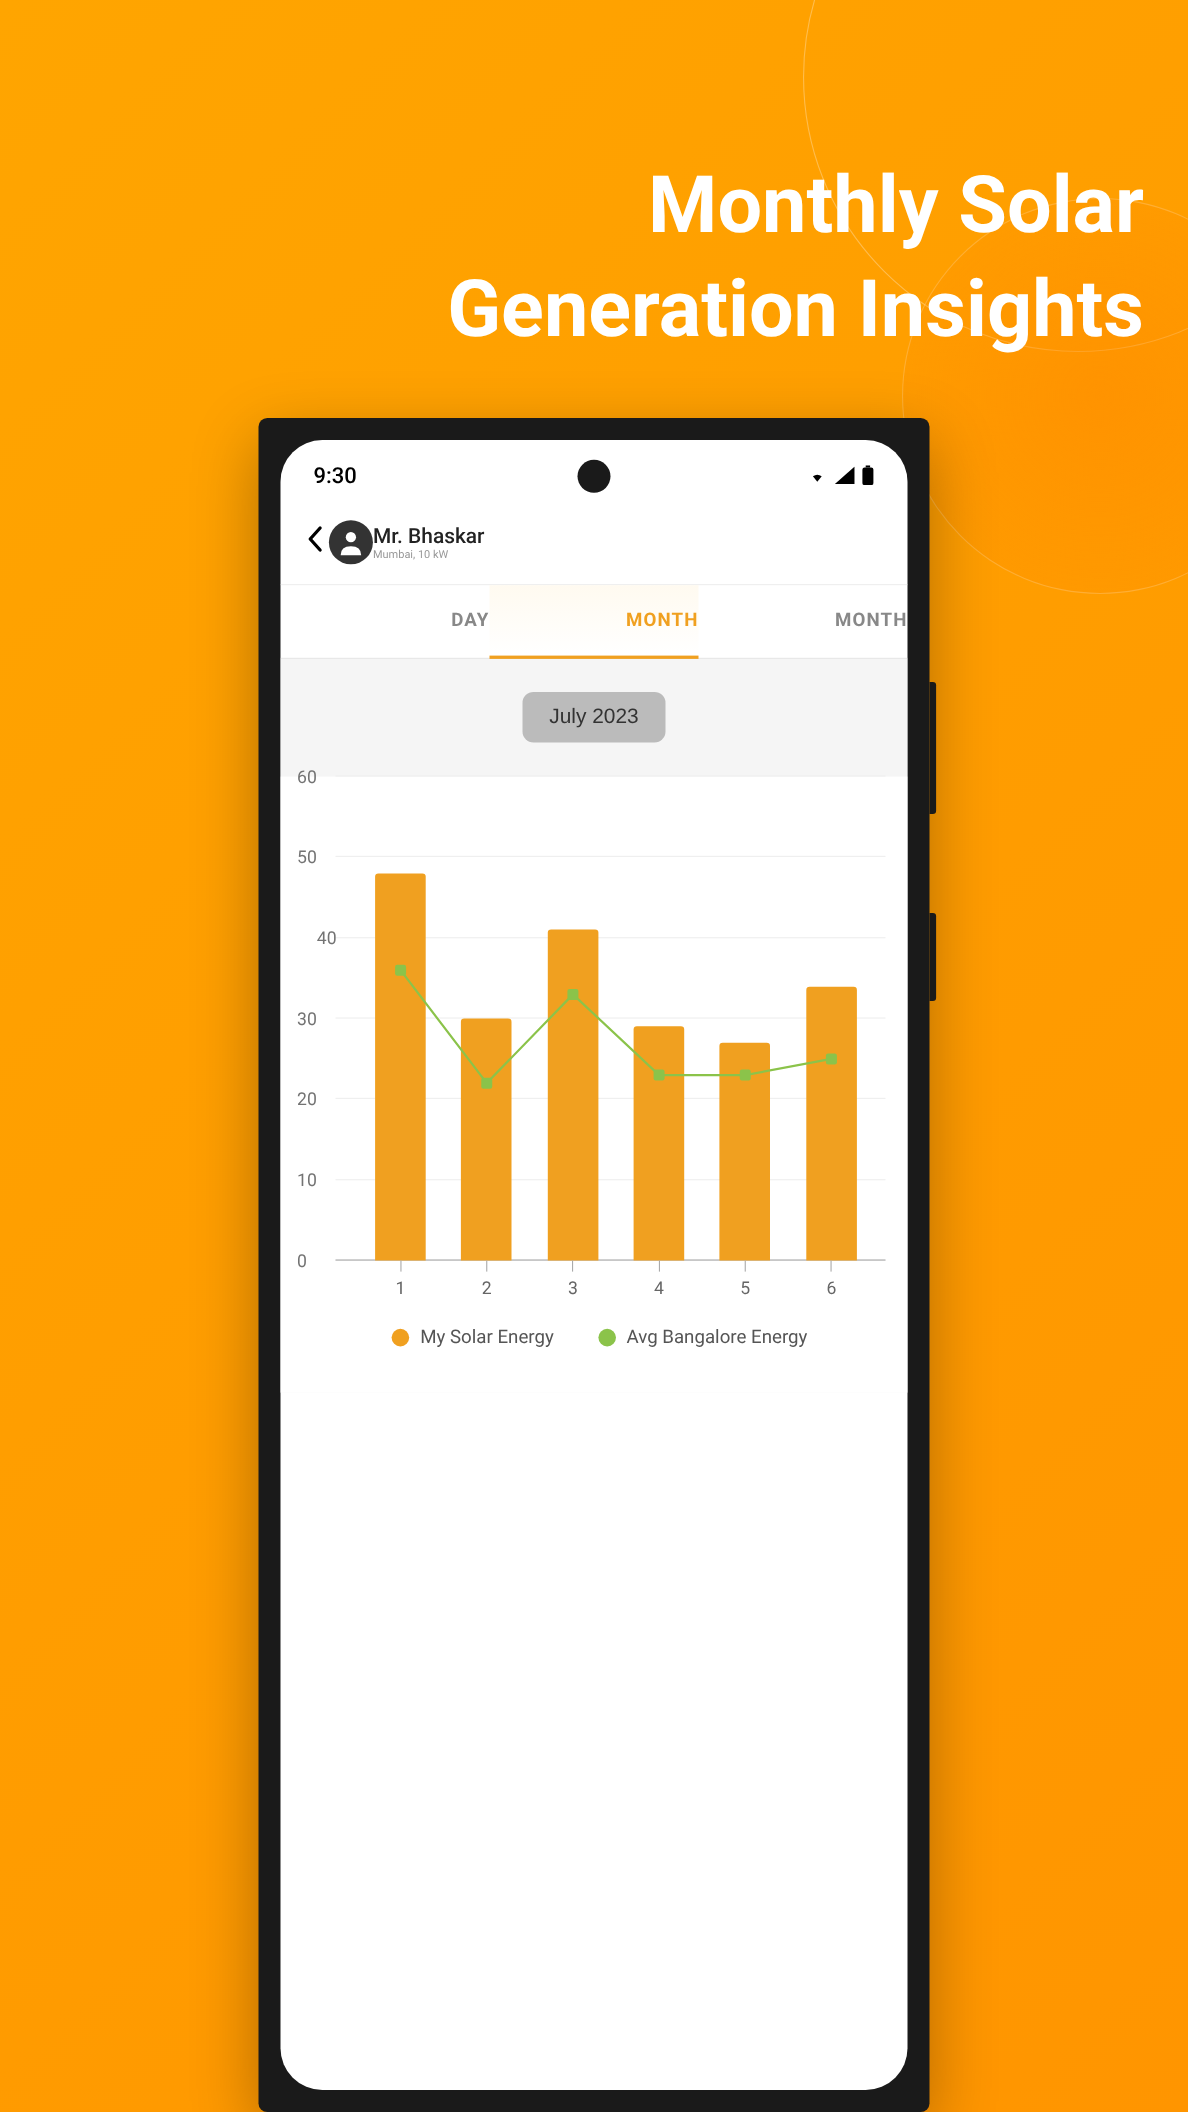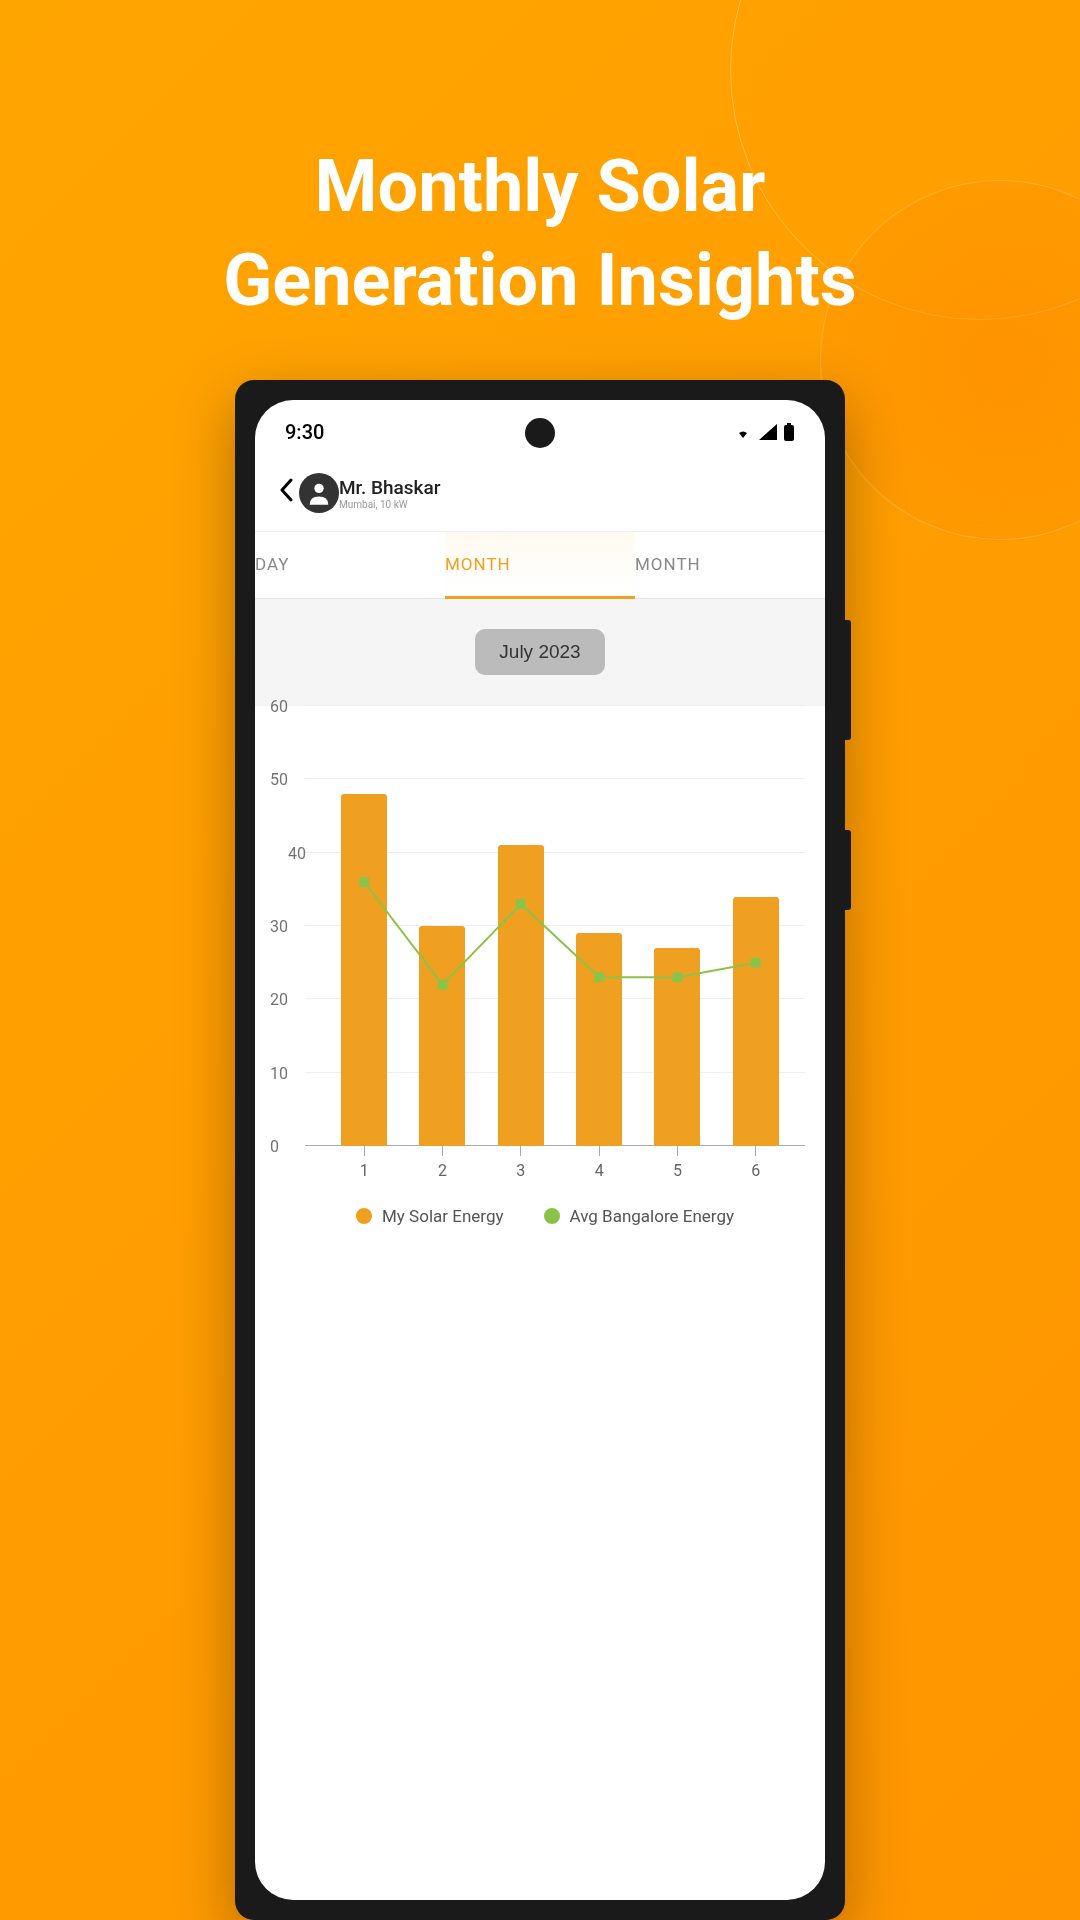--- a/index.html
+++ b/index.html
@@ -28,36 +28,36 @@
       border: 1px solid rgba(255,255,255,0.2);
       border-radius: 50%;
       top: 180px;
       right: -100px;
     }
     .headline {
       position: absolute;
       top: 140px;
       left: 0;
       right: 0;
-      text-align: center;
+      text-align: right;
       color: #fff;
       font-size: 72px;
       font-weight: 700;
       line-height: 1.3;
       padding: 0 40px;
     }
     .phone-frame {
       position: absolute;
       top: 380px;
       left: 50%;
       transform: translateX(-50%);
       width: 610px;
       height: 1540px;
       background: #1a1a1a;
-      border-radius: 19px;
+      border-radius: 8px;
       padding: 20px;
       box-shadow: 0 20px 60px rgba(0,0,0,0.3);
     }
     .side-button {
       position: absolute;
       right: -6px;
       width: 6px;
       background: #1a1a1a;
       border-radius: 0 3px 3px 0;
     }
@@ -118,24 +118,24 @@
     }
     .avatar-circle svg { width: 28px; height: 28px; fill: #fff; }
     .header-text .name { font-size: 19px; font-weight: 500; color: #222; }
     .header-text .loc { font-size: 10px; color: #999; }
     .tabs {
       display: flex;
       border-bottom: 1px solid #e5e5e5;
     }
     .tab {
       flex: 1;
-      text-align: left;
+      text-align: right;
       padding: 22px 0;
       font-size: 17px;
-      font-weight: 400;
+      font-weight: 700;
       letter-spacing: 1px;
       color: #888;
       cursor: pointer;
     }
     .tab.active {
       color: #f0a020;
       background: linear-gradient(to bottom, #fffaf0, #fff);
       border-bottom: 3px solid #f0a020;
       margin-bottom: -1px;
     }

